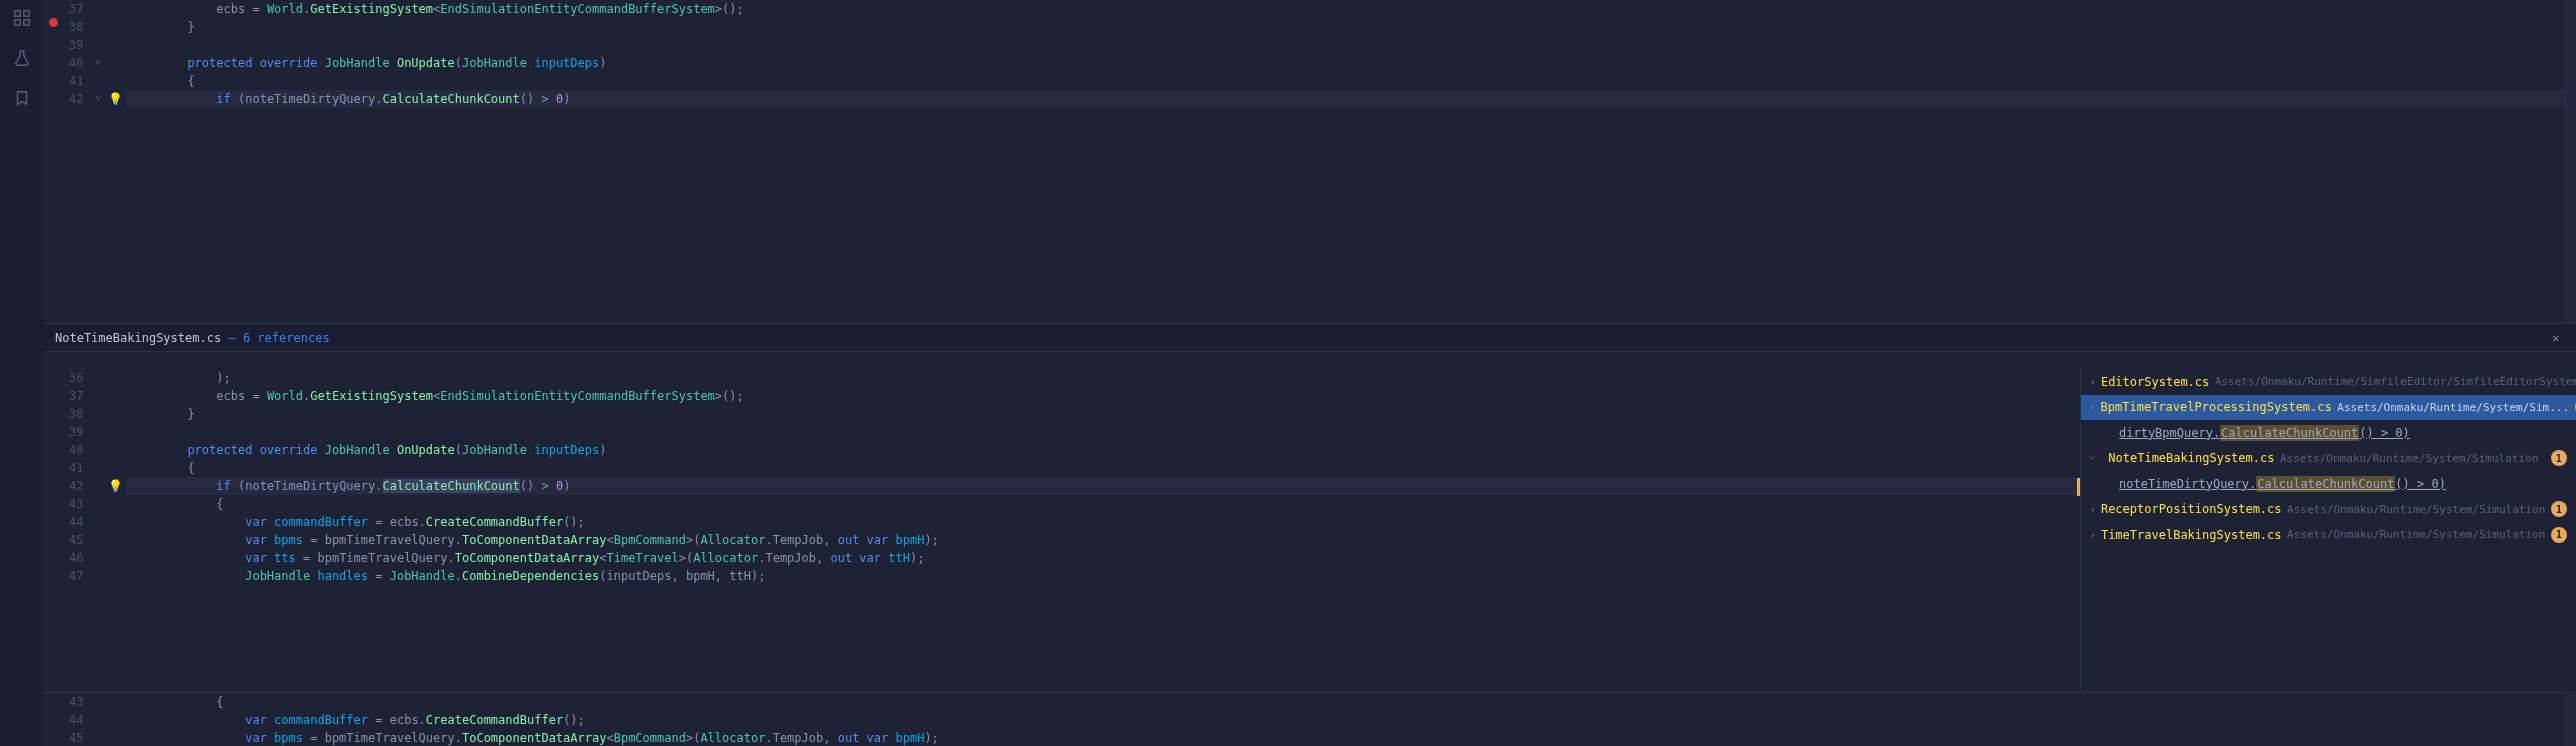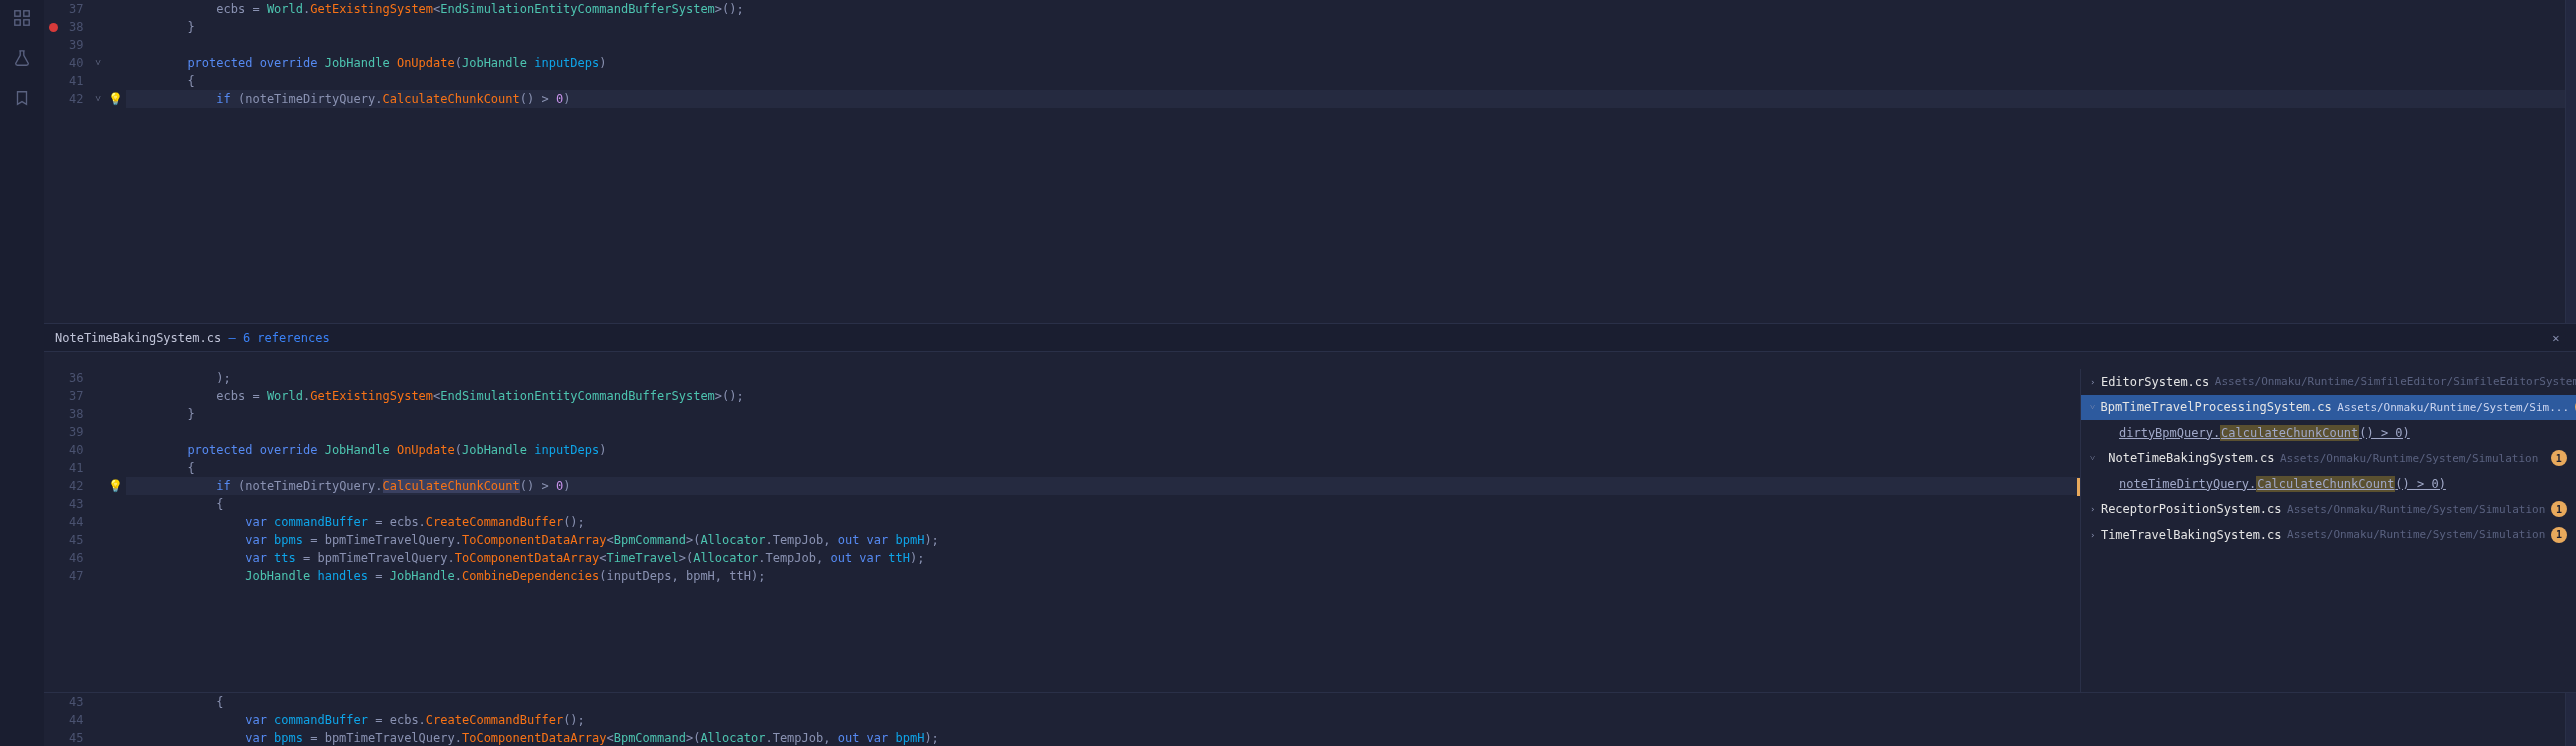--- a/index.html
+++ b/index.html
@@ -40,21 +40,21 @@
 .gutter {
   width: 82px;
   background: #1e2235;
   display: flex;
   flex-direction: column;
 }
 .line-row {
   display: flex;
   height: 18px;
   line-height: 18px;
-  align-items: center;
+  align-items: flex-start;
 }
 .breakpoint-col { width: 18px; display: flex; justify-content: center; }
 .breakpoint {
   width: 9px;
   height: 9px;
   background: #d63a3a;
   border-radius: 50%;
 }
 .line-num {
   width: 27px;
@@ -72,21 +72,21 @@
 }
 .code-line {
   height: 18px;
   line-height: 18px;
   white-space: pre;
   padding-left: 3.6px;
 }
 .hl-line { background: #252a40; }
 .kw { color: #568af2; }
 .type { color: #4dc4b0; }
-.method { color: #f97316; }
+.method { color: #86efac; }
 .generic { color: #4dc4b0; }
 .punct { color: #8a92b2; }
 .num { color: #c792ea; }
 .op { color: #8a92b2; }
 .var { color: #0ea5e9; }
 .sel-hl { background: #3a4060; }
 .ref-header {
   height: 29px;
   background: #1a1e30;
   display: flex;
@@ -112,21 +112,21 @@
   display: flex;
   align-items: center;
   height: 25.5px;
   padding: 0 9px;
   gap: 5.5px;
   cursor: pointer;
 }
 .ref-item.selected { background: #2d5a9e; color: #fff; }
 .ref-item.selected .ref-file-path { color: #cdd6f0; }
 .ref-chev { width: 12.8px; color: #8a92b2; font-size: 9px; }
-.ref-file { color: #e5e5e5; text-align: center; }
+.ref-file { color: #fde047; text-align: center; }
 .ref-file-path { color: #5a6280; font-size: 11px; }
 .ref-badge {
   margin-left: auto;
   background: #e8a95c;
   color: #1a1e30;
   border-radius: 8.2px;
   min-width: 16.4px;
   height: 16.4px;
   display: flex;
   align-items: center;

